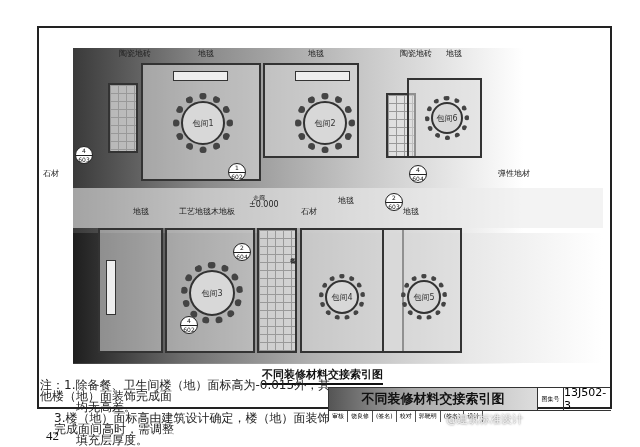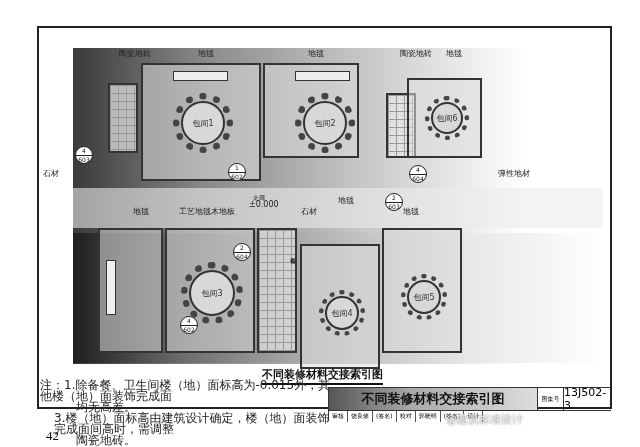--- a/index.html
+++ b/index.html
@@ -64,21 +64,21 @@
 
   <div class="room" style="left:25px;top:180px;width:65px;height:125px;">
     <div class="sofa" style="left:6px;top:30px;width:10px;height:55px;"></div>
   </div>
   <div class="room" style="left:92px;top:180px;width:90px;height:125px;">
     <div class="table big" style="left:22px;top:40px;width:46px;height:46px;">
         <span>包间3</span>
       </div>
   </div>
   <div class="room tile" style="left:184px;top:180px;width:40px;height:125px;"></div>
-  <div class="room" style="left:227px;top:196px;width:80px;height:125px;">
+  <div class="room" style="left:227px;top:180px;width:104px;height:125px;">
     <div class="table small" style="left:23px;top:50px;width:34px;height:34px;">
         <span>包间4</span>
       </div>
   </div>
   <div class="room" style="left:309px;top:180px;width:80px;height:125px;">
     <div class="table small" style="left:23px;top:50px;width:34px;height:34px;">
         <span>包间5</span>
       </div>
   </div>
 
@@ -106,21 +106,21 @@
   <div class="idx" style="left:160px;top:195px;"><span class="n">2</span><span>604</span></div>
   <div class="idx" style="left:107px;top:268px;"><span class="n">4</span><span>602</span></div>
 </div>
 
 <div class="caption">不同装修材料交接索引图</div>
 
 <div class="notes">
   <div><span>注：</span><span>1.除备餐、卫生间楼（地）面标高为-0.015外，其他楼（地）面装饰完成面</span></div>
   <div class="ind">均无高差。</div>
   <div style="padding-left:14px;">3.楼（地）面标高由建筑设计确定，楼（地）面装饰完成面间高时，需调整</div>
-  <div class="ind">陶瓷地砖。</div>
+  <div class="ind">填充层厚度。</div>
 </div>
 
 <div class="title-block">
   <div class="tb-main">不同装修材料交接索引图</div>
   <div class="tb-label">图集号</div>
   <div class="tb-value">13J502-3</div>
   <div class="tb-sign">
     <span>审核</span>
     <span>饶良修</span>
     <span>(签名)</span>

